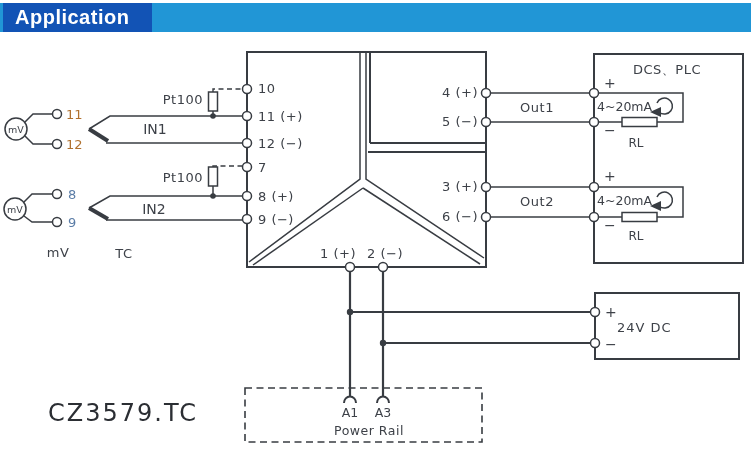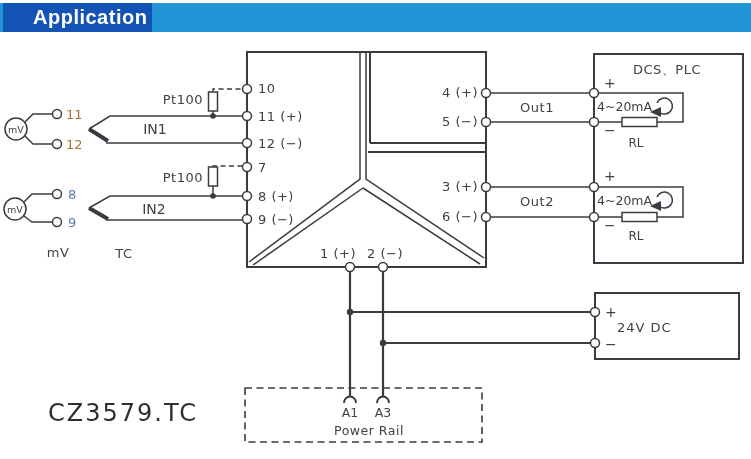--- a/index.html
+++ b/index.html
@@ -2,21 +2,21 @@
 <html><head>
 <meta charset="utf-8">
 <style>
   html,body{margin:0;padding:0;background:#ffffff;}
   #stage{position:relative;width:751px;height:459px;background:#ffffff;overflow:hidden;
          font-family:"DejaVu Sans",sans-serif;}
   
   #header-band{position:absolute;left:0;top:3px;width:751px;height:29px;background:#2196d6;}
   #header-tab{position:absolute;left:3px;top:3px;width:149px;height:29px;background:#1253b5;
               display:flex;align-items:center;}
-  #header-tab span{color:#ffffff;font-weight:bold;font-size:20px;padding-left:30px;
+  #header-tab span{color:#ffffff;font-weight:bold;font-size:20px;padding-left:12px;
                    font-family:"Liberation Sans","DejaVu Sans",sans-serif;letter-spacing:0.5px;}
   svg{position:absolute;left:0;top:0;}
   .ln{stroke:#383c42;fill:none;stroke-width:1.5;}
   .bx{stroke:#383c42;fill:none;stroke-width:2;}
   .pw{stroke:#383c42;fill:none;stroke-width:2.2;}
   .term{fill:#ffffff;stroke:#383c42;stroke-width:1.5;}
   .dot{fill:#383c42;stroke:none;}
   .res{fill:#ffffff;stroke:#383c42;stroke-width:1.5;}
   .dash{stroke:#383c42;fill:none;stroke-width:1.4;stroke-dasharray:5,3.5;}
   .dashbox{stroke:#383c42;fill:none;stroke-width:1.6;stroke-dasharray:7,4.5;}

